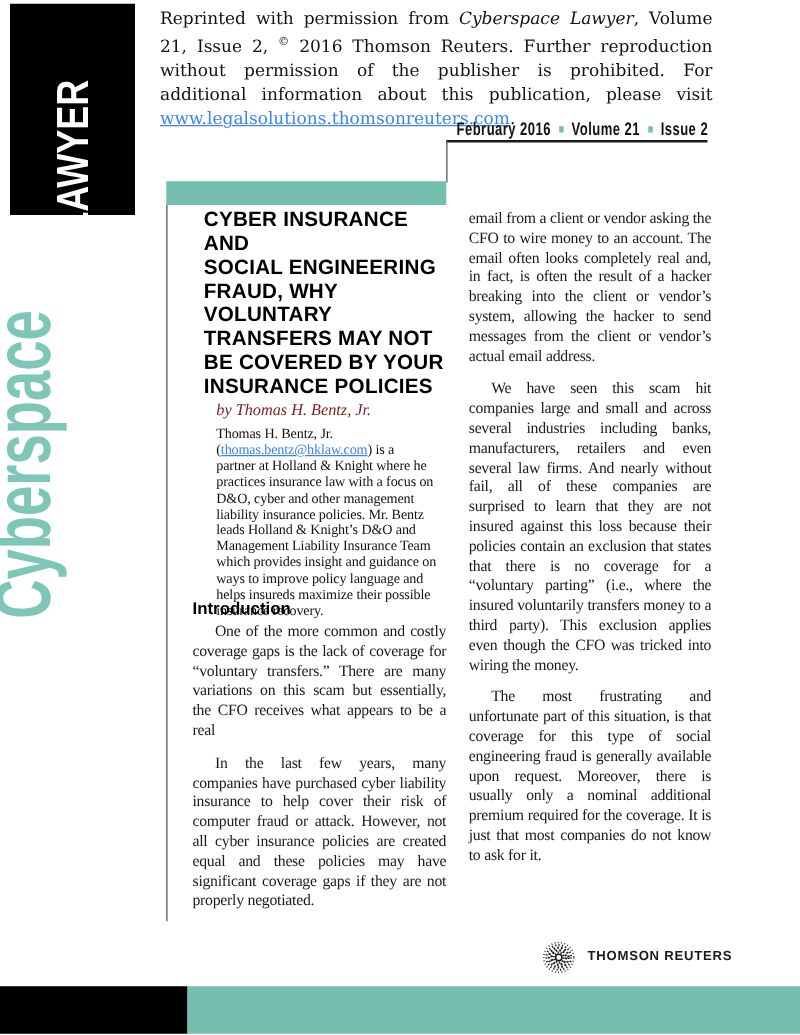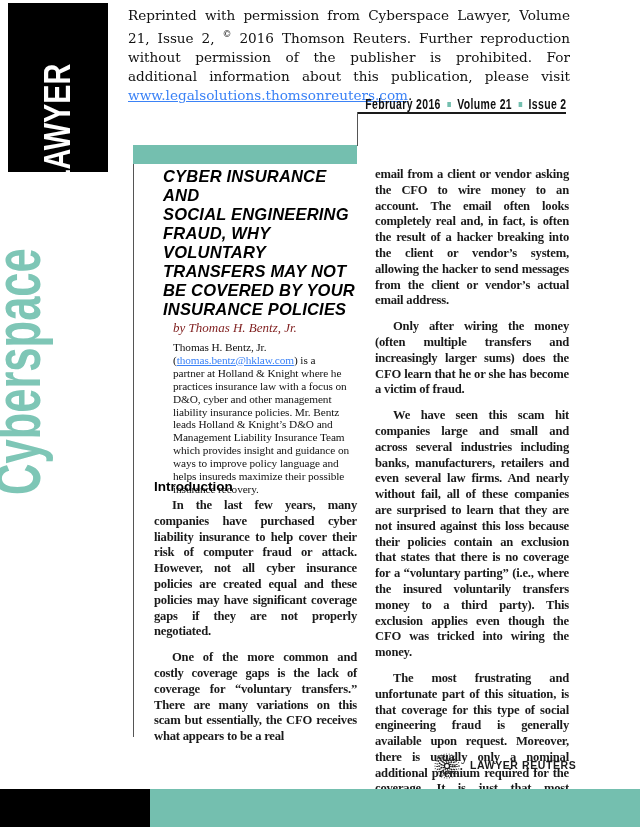--- a/index.html
+++ b/index.html
@@ -2,21 +2,21 @@
 <html><head>
 <meta charset="utf-8">
 <style>
   html,body{margin:0;padding:0;background:#fff;}
   #page{position:relative;width:640px;height:828px;background:#ffffff;overflow:hidden;
         font-family:"Liberation Serif",serif;color:#1a1a1a;}
 
   
   .notice{position:absolute;left:128px;top:6px;width:442px;font-family:"DejaVu Serif",serif;
           font-size:13.6px;line-height:19.2px;text-align:justify;color:#111;}
-  .notice .ital{}
+  .notice .ital{font-style:italic;}
   .notice .sup{font-size:9px;vertical-align:super;}
   .notice a, .link{color:#3b82f6;text-decoration:underline;cursor:pointer;}
 
   
   .black-box{position:absolute;left:8px;top:3px;width:100px;height:169px;background:#000;}
   .vert-text{position:absolute;white-space:nowrap;transform-origin:0 100%;}
   .lawyer{left:76px;top:151px;transform:rotate(-90deg) scaleX(0.8);
           font-family:"Liberation Sans",sans-serif;font-weight:bold;font-size:36px;color:#fff;line-height:1;}
   .cyberspace{left:50px;top:431px;transform:rotate(-90deg) scaleX(0.68);
           font-family:"Liberation Sans",sans-serif;font-weight:bold;font-size:64px;color:#7EC6B6;line-height:1;}
@@ -35,21 +35,21 @@
   .title{position:absolute;left:163px;top:167px;width:200px;font-family:"Liberation Sans",sans-serif;
          font-weight:bold;font-size:16.5px;line-height:19px;letter-spacing:0.2px;color:#000;white-space:pre-line;}
   .byline{position:absolute;left:173px;top:320px;font-style:italic;font-size:13px;color:#7f1d1d;}
   .bio{position:absolute;left:173px;top:341px;width:176px;font-size:11.3px;
        line-height:12.9px;color:#111;letter-spacing:-0.1px;}
   .intro-head{position:absolute;left:154px;top:479px;font-family:"Liberation Sans",sans-serif;
               font-weight:bold;font-size:13.5px;color:#000;text-align:right;}
   .col{position:absolute;font-size:12.6px;line-height:15.8px;text-align:justify;letter-spacing:-0.2px;}
   .col-left{left:154px;top:498px;width:203px;}
   .col-right{left:375px;top:167px;width:194px;}
-  .col p{margin:0 0 0 0;padding:0;text-indent:18px;font-weight:bold;}
+  .col p{margin:0 0 0 0;padding:0;text-indent:18px;}
   .col p + p{margin-top:10px;}
   .col p.noindent{text-indent:0;}
 
   
   .tr-logo{position:absolute;left:431px;top:750px;width:32px;height:32px;}
   .tr-logo svg{display:block;}
   .tr-text{position:absolute;left:470px;top:759px;font-family:"Liberation Sans",sans-serif;
            font-weight:bold;font-size:10.5px;letter-spacing:0.6px;color:#1a1a1a;}
   .bar-black{position:absolute;left:0;top:789px;width:150px;height:38px;background:#000;}
   .bar-teal{position:absolute;left:150px;top:789px;width:490px;height:38px;background:#74BFAF;}
@@ -64,53 +64,52 @@
   <div class="black-box"></div>
   <div class="vert-text lawyer">LAWYER</div>
   <div class="vert-text cyberspace">Cyberspace</div>
 
   <div class="date-row"><span>February 2016</span><span class="sq"></span><span>Volume 21</span><span class="sq"></span><span>Issue 2</span></div>
   <div class="date-underline"></div>
   <div class="v-connector"></div>
   <div class="teal-top-bar"></div>
   <div class="left-rule"></div>
 
-  <h1 class="title" style="margin:0;font-style:italic;">CYBER INSURANCE AND
+  <h1 class="title" style="margin:0;">CYBER INSURANCE AND
 SOCIAL ENGINEERING
 FRAUD, WHY
 VOLUNTARY
 TRANSFERS MAY NOT
 BE COVERED BY YOUR
 INSURANCE POLICIES</h1>
   <div class="byline">by Thomas H. Bentz, Jr.</div>
   <div class="bio"><span>Thomas H. Bentz, Jr. (</span><span class="link">thomas.bentz@hklaw.com</span><span>) is a partner at Holland &amp; Knight where he practices insurance law with a focus on D&amp;O, cyber and other management liability insurance policies. Mr. Bentz leads Holland &amp; Knight’s D&amp;O and Management Liability Insurance Team which provides insight and guidance on ways to improve policy language and helps insureds maximize their possible insurance recovery.</span></div>
   <div class="intro-head">Introduction</div>
 
   <div class="col col-left">
+    <p>One of the more common and costly coverage gaps is the lack of coverage for “voluntary transfers.” There are many variations on this scam but essentially, the CFO receives what appears to be a real</p>
     <p>In the last few years, many companies have purchased cyber liability insurance to help cover their risk of computer fraud or attack. However, not all cyber insurance policies are created equal and these policies may have significant coverage gaps if they are not properly negotiated.</p>
-    <p>One of the more common and costly coverage gaps is the lack of coverage for “voluntary transfers.” There are many variations on this scam but essentially, the CFO receives what appears to be a real</p>
   </div>
 
   <div class="col col-right">
     <p class="noindent">email from a client or vendor asking the CFO to wire money to an account. The email often looks completely real and, in fact, is often the result of a hacker breaking into the client or vendor’s system, allowing the hacker to send messages from the client or vendor’s actual email address.</p>
-    <p>Only after wiring the money (often multiple transfers and increasingly larger sums) does the CFO learn that he or she has become a victim of fraud.</p>
     <p>We have seen this scam hit companies large and small and across several industries including banks, manufacturers, retailers and even several law firms. And nearly without fail, all of these companies are surprised to learn that they are not insured against this loss because their policies contain an exclusion that states that there is no coverage for a “voluntary parting” (i.e., where the insured voluntarily transfers money to a third party). This exclusion applies even though the CFO was tricked into wiring the money.</p>
     <p>The most frustrating and unfortunate part of this situation, is that coverage for this type of social engineering fraud is generally available upon request. Moreover, there is usually only a nominal additional premium required for the coverage. It is just that most companies do not know to ask for it.</p>
   </div>
 
   <div class="tr-logo">
     <svg viewBox="0 0 40 40" width="32" height="32" xmlns="http://www.w3.org/2000/svg">
       <g fill="none" stroke="#1a1a1a">
         <circle cx="20" cy="20" r="15" stroke-width="1.5" stroke-dasharray="0.9 2.4"></circle>
         <circle cx="20" cy="20" r="12.4" stroke-width="2" stroke-dasharray="1.2 2.2"></circle>
         <circle cx="20" cy="20" r="9.8" stroke-width="2.3" stroke-dasharray="1.6 2.1"></circle>
         <circle cx="20" cy="20" r="7.2" stroke-width="2.3" stroke-dasharray="1.8 2"></circle>
         <circle cx="20" cy="20" r="5" stroke-width="1.8" stroke-dasharray="1.4 1.7"></circle>
         <circle cx="20" cy="20" r="3.2" stroke-width="1.6"></circle>
       </g>
     </svg>
   </div>
-  <div class="tr-text">LAWYER REUTERS</div>
+  <div class="tr-text">THOMSON REUTERS</div>
 
   <div class="bar-black"></div>
   <div class="bar-teal"></div>
 
 </div>
 
 </body></html>

